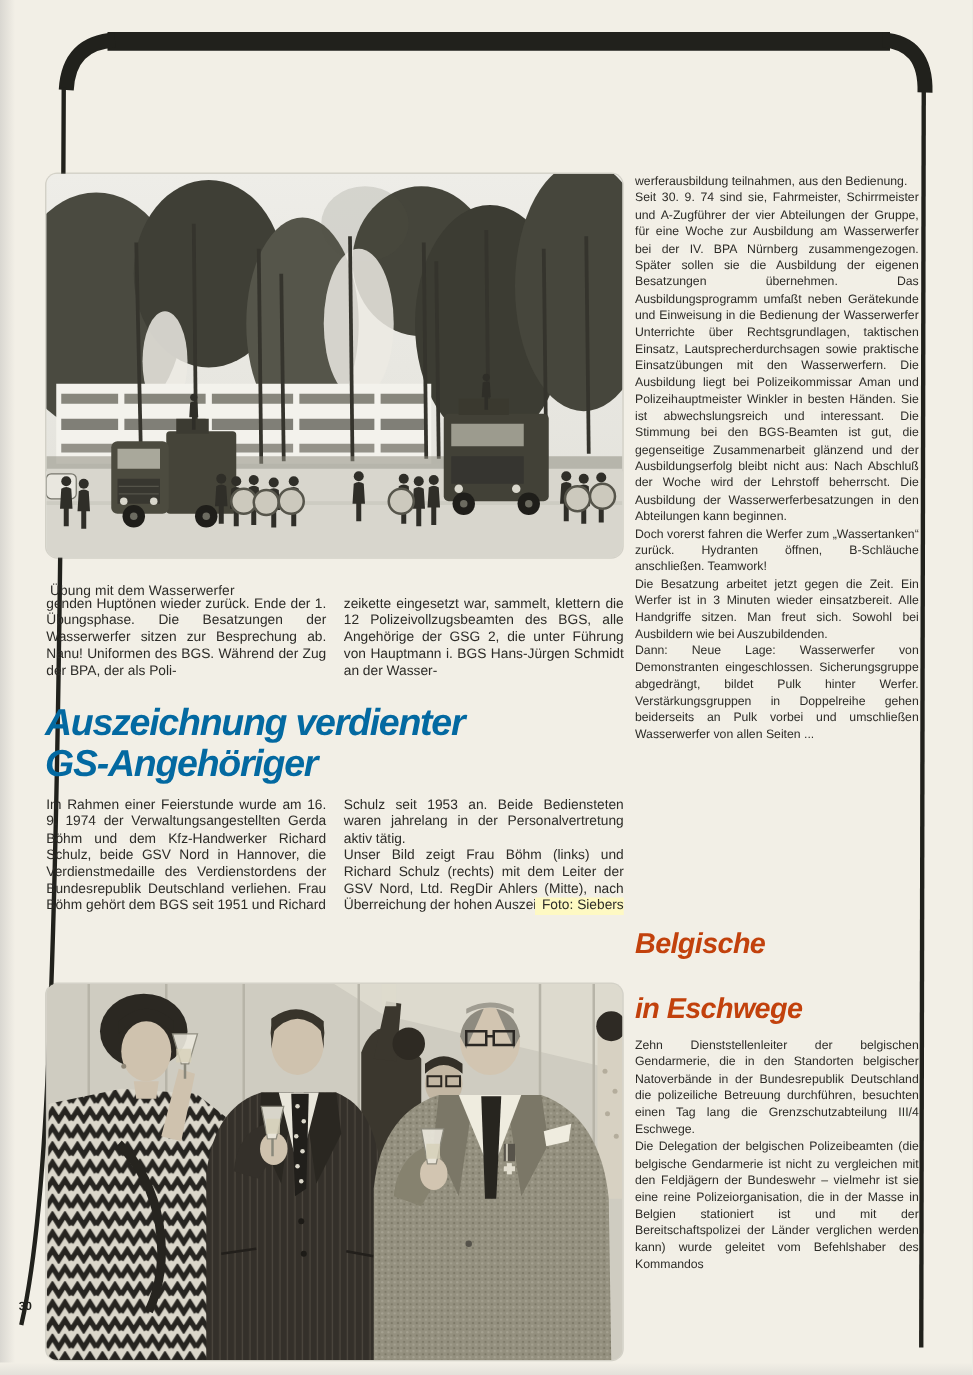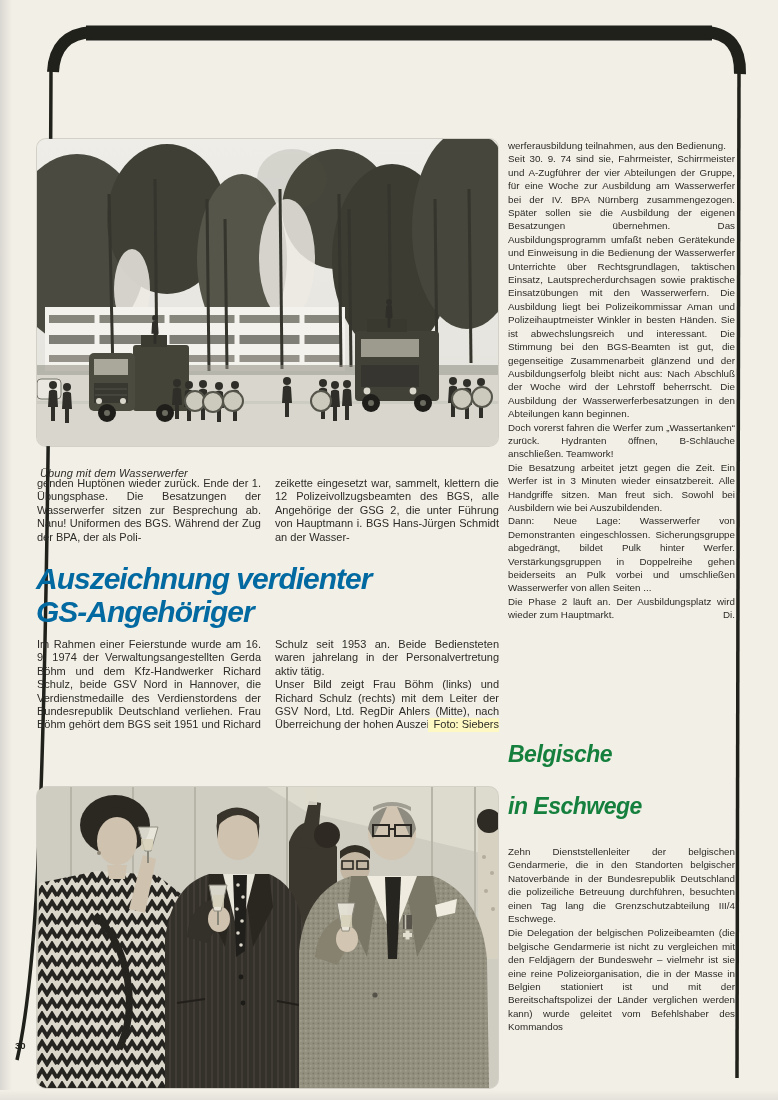--- a/index.html
+++ b/index.html
@@ -8,38 +8,38 @@
   .page::before{content:"";position:absolute;left:0;top:0;width:12px;height:100%;
         background:linear-gradient(90deg,#d9d7d1,#f2efe6);z-index:1;}
   .page::after{content:"";position:absolute;left:0;bottom:0;width:100%;height:10px;
         background:linear-gradient(0deg,#e3e1da,#f2efe6);z-index:1;}
   .frame-svg{position:absolute;left:0;top:0;z-index:2;pointer-events:none;}
   .photo{position:absolute;border-radius:9px;overflow:hidden;background:#dcdad2;z-index:3;
         box-shadow:0 0 0 1px rgba(120,118,108,.25);}
   .photo svg{display:block;}
   #photo1{left:37px;top:139px;width:461px;height:307px;}
   #photo2{left:37px;top:787px;width:461px;height:301px;}
-  .caption{position:absolute;left:40px;top:456px;font-style:italic;font-size:11px;
+  .caption{position:absolute;left:40px;top:456px;font-size:11px;
         letter-spacing:.1px;color:#2c2b27;z-index:3;}
   .twocol{position:absolute;left:37px;width:462px;display:flex;gap:14px;z-index:3;}
   #block1{top:477px;}
   #block2{top:638px;}
   .col{width:224px;text-align:justify;font-size:11px;line-height:13.4px;}
   .col p{margin:0;}
   .headline{position:absolute;left:36px;top:562px;margin:0;z-index:3;
         font-style:italic;font-weight:bold;font-size:30px;line-height:33px;
         letter-spacing:-1px;color:#0369a1;}
   .rightcol{position:absolute;left:508px;top:139px;width:227px;z-index:3;
         text-align:justify;font-size:9.8px;line-height:13.4px;}
   .rightcol p{margin:0;}
   .belgian{position:absolute;left:508px;top:741px;width:227px;z-index:3;
         text-align:justify;font-size:9.8px;line-height:13.4px;}
   .belgian p{margin:0 0 1px 0;}
-  .headline2{margin:0 0 26px 0;font-style:italic;font-weight:bold;font-size:23px;
-        line-height:26px;letter-spacing:-.5px;color:#15803d;}
+  .headline2{margin:0 0 11px 0;font-style:italic;font-weight:bold;font-size:23px;
+        line-height:26px;letter-spacing:-.5px;color:#c2410c;}
   .has-sig{position:relative;}
   .sig{position:absolute;right:0;bottom:0;background:#f2efe6;padding-left:6px;}
   .credit{position:absolute;right:0;bottom:0;background:#fef9c3;padding-left:6px;}
   .pagenum{position:absolute;left:15px;top:1040px;font-size:9.5px;font-weight:bold;
         color:#21211c;z-index:4;}
 </style>
 </head>
 <body>
 
 <div class="page">
@@ -322,21 +322,20 @@
       </g>
     </svg>
   </div>
 
   <div class="rightcol">
     <p>werferausbildung teilnahmen, aus den Bedienung.</p>
     <p>Seit 30. 9. 74 sind sie, Fahrmeister, Schirrmeister und A-Zugführer der vier Abteilungen der Gruppe, für eine Woche zur Ausbildung am Wasserwerfer bei der IV. BPA Nürnberg zusammengezogen. Später sollen sie die Ausbildung der eigenen Besatzungen übernehmen. Das Ausbildungsprogramm umfaßt neben Gerätekunde und Einweisung in die Bedienung der Wasserwerfer Unterrichte über Rechtsgrundlagen, taktischen Einsatz, Lautsprecherdurchsagen sowie praktische Einsatzübungen mit den Wasserwerfern. Die Ausbildung liegt bei Polizeikommissar Aman und Polizeihauptmeister Winkler in besten Händen. Sie ist abwechslungsreich und interessant. Die Stimmung bei den BGS-Beamten ist gut, die gegenseitige Zusammenarbeit glänzend und der Ausbildungserfolg bleibt nicht aus: Nach Abschluß der Woche wird der Lehrstoff beherrscht. Die Ausbildung der Wasserwerferbesatzungen in den Abteilungen kann beginnen.</p>
     <p>Doch vorerst fahren die Werfer zum „Wassertanken“ zurück. Hydranten öffnen, B-Schläuche anschließen. Teamwork!</p>
     <p>Die Besatzung arbeitet jetzt gegen die Zeit. Ein Werfer ist in 3 Minuten wieder einsatzbereit. Alle Handgriffe sitzen. Man freut sich. Sowohl bei Ausbildern wie bei Auszubildenden.</p>
     <p>Dann: Neue Lage: Wasserwerfer von Demonstranten eingeschlossen. Sicherungsgruppe abgedrängt, bildet Pulk hinter Werfer. Verstärkungsgruppen in Doppelreihe gehen beiderseits an Pulk vorbei und umschließen Wasserwerfer von allen Seiten ...</p>
-    <p class="has-sig"><span>Die Phase 2 läuft an. Der Ausbildungsplatz wird wieder zum Hauptmarkt.</span><span class="sig">Di.</span></p>
   </div>
 
   <div class="belgian">
     <h2 class="headline2">
       <span>Belgische</span><br>
       <br>
       <span>in Eschwege</span>
     </h2>
     <p>Zehn Dienststellenleiter der belgischen Gendarmerie, die in den Standorten belgischer Natoverbände in der Bundesrepublik Deutschland die polizeiliche Betreuung durchführen, besuchten einen Tag lang die Grenzschutzabteilung III/4 Eschwege.</p>
     <p>Die Delegation der belgischen Polizeibeamten (die belgische Gendarmerie ist nicht zu vergleichen mit den Feldjägern der Bundeswehr – vielmehr ist sie eine reine Polizeiorganisation, die in der Masse in Belgien stationiert ist und mit der Bereitschaftspolizei der Länder verglichen werden kann) wurde geleitet vom Befehlshaber des Kommandos</p>

